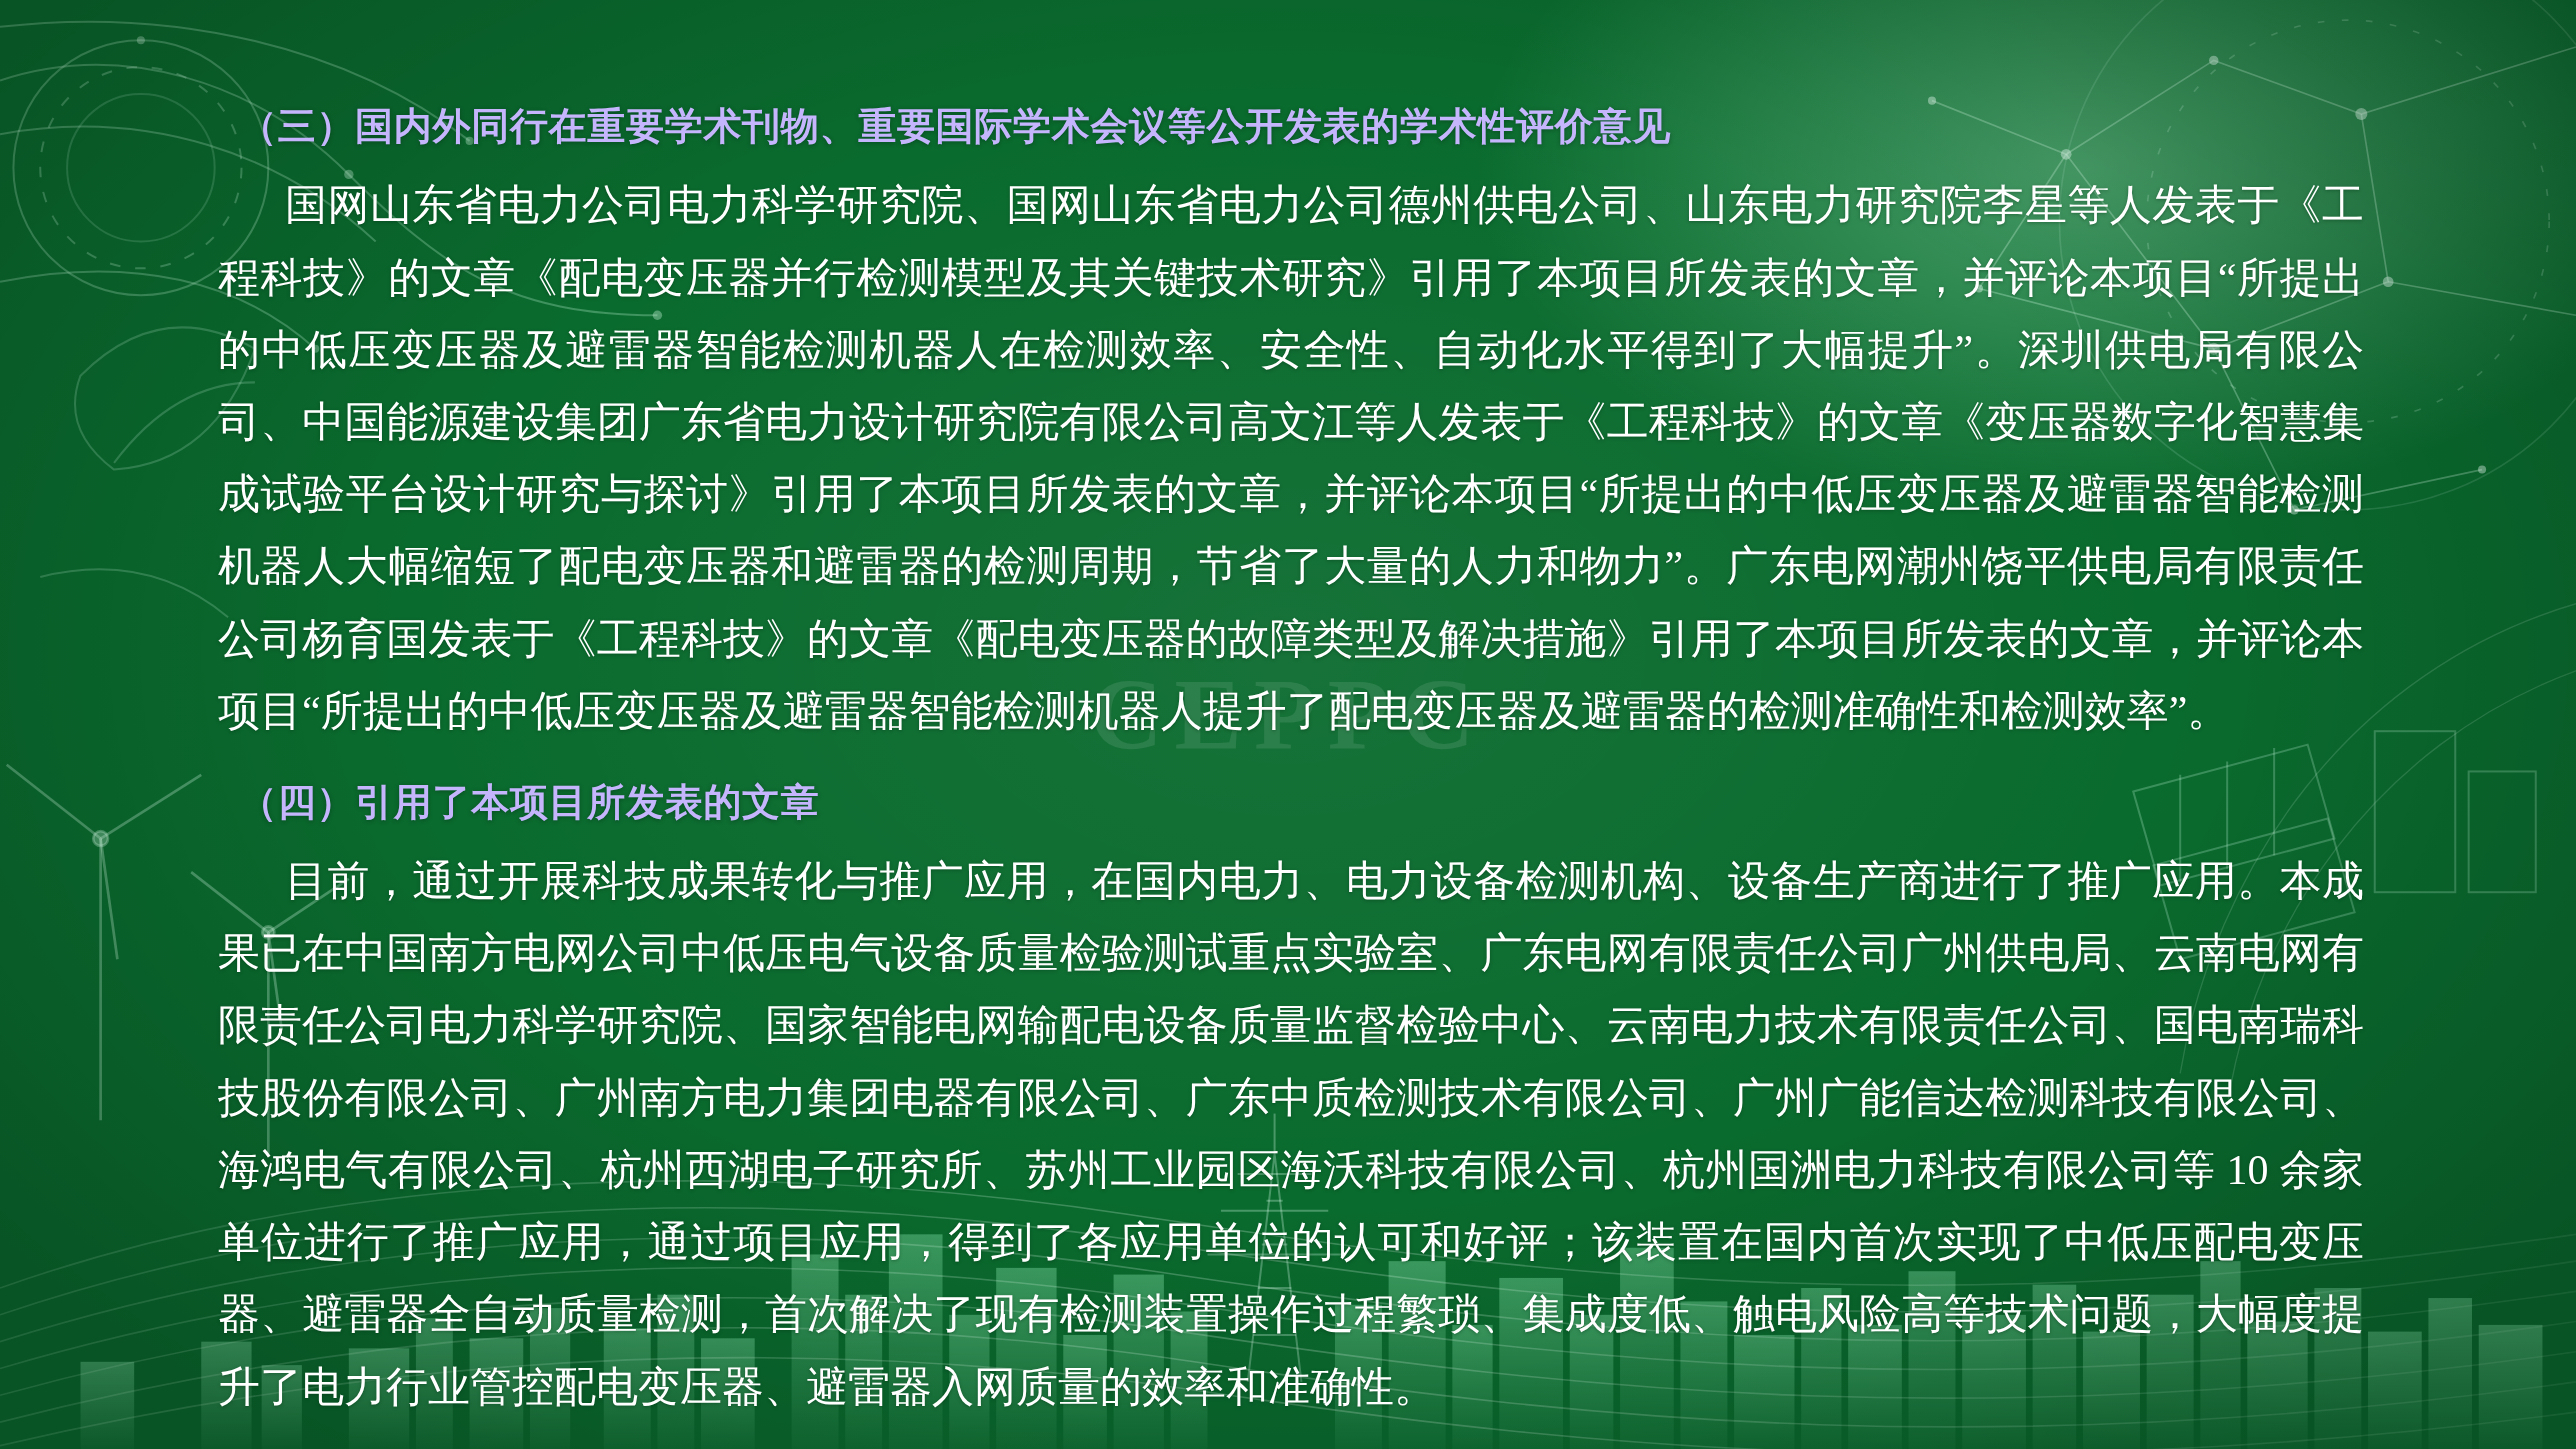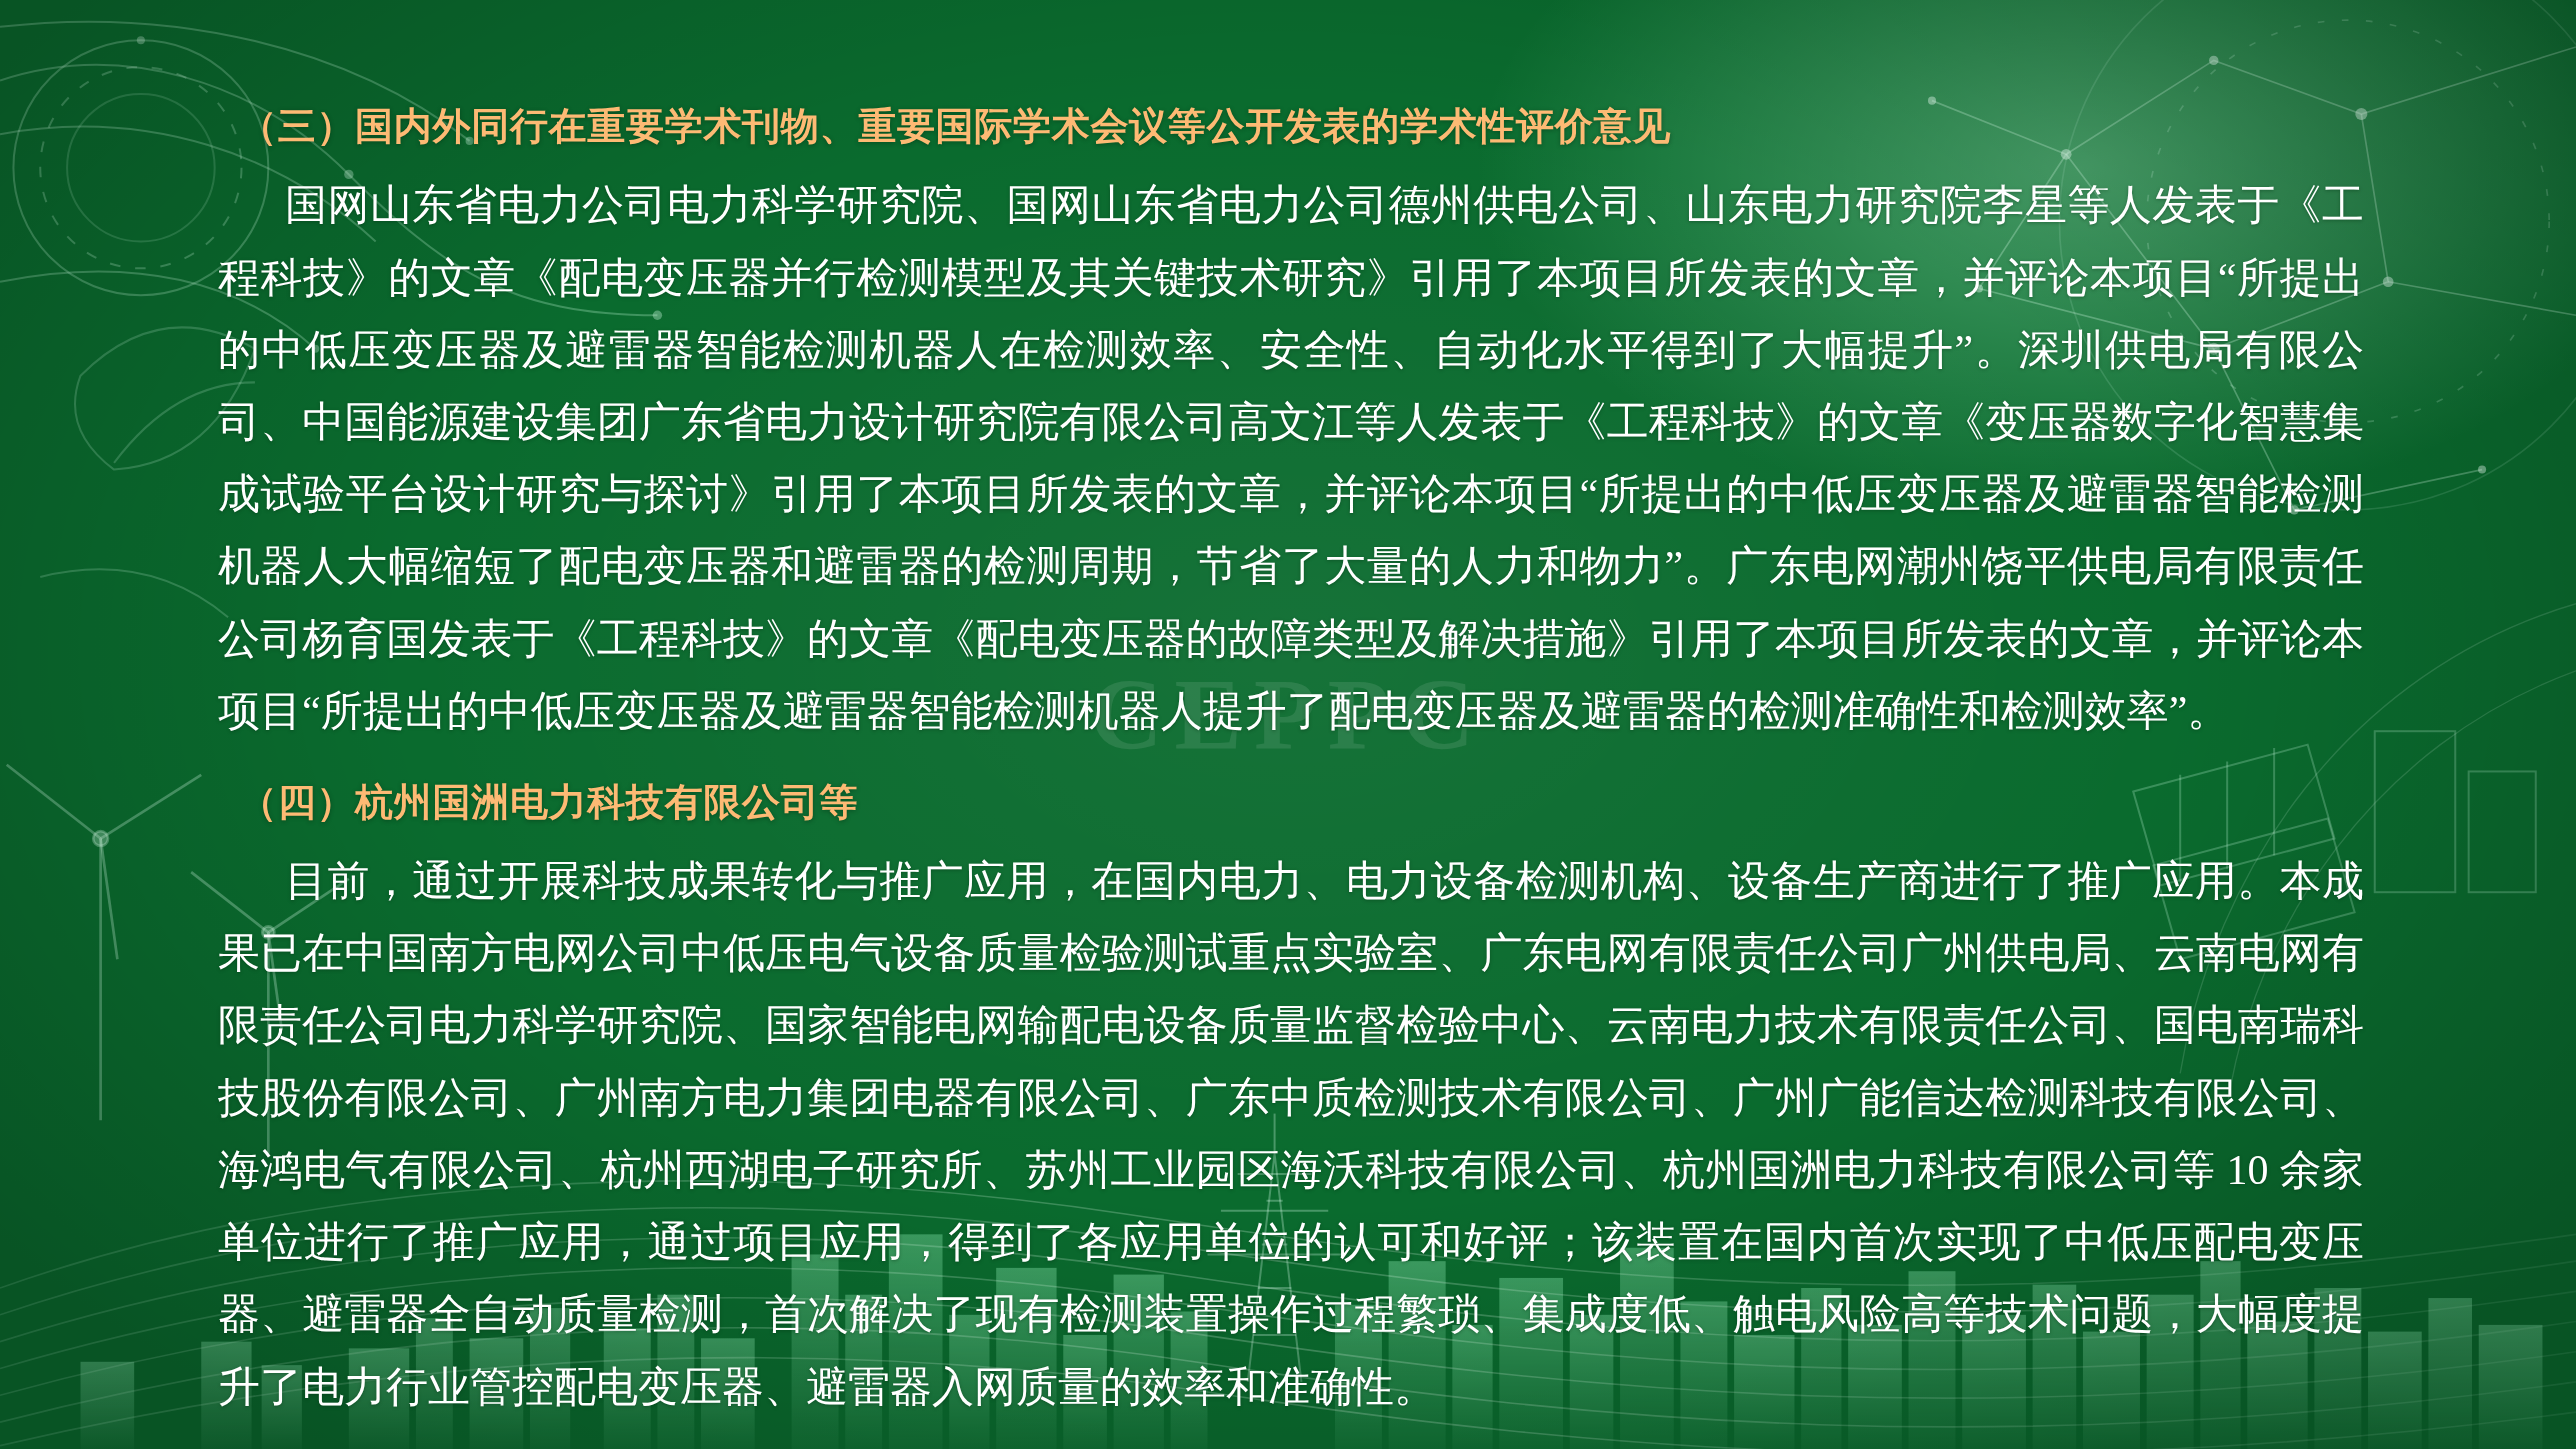--- a/index.html
+++ b/index.html
@@ -45,21 +45,21 @@
   
   .content {
     position: absolute;
     left: 201px;
     top: 101px;
     width: 2180px;
     z-index: 5;
   }
 
   .section-heading {
-    color: #fdba74;
+    color: #c4b5fd;
     font-size: 38px;
     font-weight: bold;
     letter-spacing: 0.7px;
     margin: 0 0 9.4px 0;
     text-indent: 38px;
     line-height: 1.35;
     text-shadow: 0 1.3px 4px rgba(0,40,15,0.45);
   }
   .section-heading.second {
     margin-top: 29.5px;
@@ -254,20 +254,20 @@
   </div>
 
   <div class="watermark">CEPPC</div>
 
   <div class="content">
 
     <h2 class="section-heading">（三）国内外同行在重要学术刊物、重要国际学术会议等公开发表的学术性评价意见</h2>
 
     <p class="para">国网山东省电力公司电力科学研究院、国网山东省电力公司德州供电公司、山东电力研究院李星等人发表于《工程科技》的文章《配电变压器并行检测模型及其关键技术研究》引用了本项目所发表的文章，并评论本项目“所提出的中低压变压器及避雷器智能检测机器人在检测效率、安全性、自动化水平得到了大幅提升”。深圳供电局有限公司、中国能源建设集团广东省电力设计研究院有限公司高文江等人发表于《工程科技》的文章《变压器数字化智慧集成试验平台设计研究与探讨》引用了本项目所发表的文章，并评论本项目“所提出的中低压变压器及避雷器智能检测机器人大幅缩短了配电变压器和避雷器的检测周期，节省了大量的人力和物力”。广东电网潮州饶平供电局有限责任公司杨育国发表于《工程科技》的文章《配电变压器的故障类型及解决措施》引用了本项目所发表的文章，并评论本项目“所提出的中低压变压器及避雷器智能检测机器人提升了配电变压器及避雷器的检测准确性和检测效率”。</p>
 
-    <h2 class="section-heading second">（四）杭州国洲电力科技有限公司等</h2>
+    <h2 class="section-heading second">（四）引用了本项目所发表的文章</h2>
 
     <p class="para">目前，通过开展科技成果转化与推广应用，在国内电力、电力设备检测机构、设备生产商进行了推广应用。本成果已在中国南方电网公司中低压电气设备质量检验测试重点实验室、广东电网有限责任公司广州供电局、云南电网有限责任公司电力科学研究院、国家智能电网输配电设备质量监督检验中心、云南电力技术有限责任公司、国电南瑞科技股份有限公司、广州南方电力集团电器有限公司、广东中质检测技术有限公司、广州广能信达检测科技有限公司、海鸿电气有限公司、杭州西湖电子研究所、苏州工业园区海沃科技有限公司、杭州国洲电力科技有限公司等 10 余家单位进行了推广应用，通过项目应用，得到了各应用单位的认可和好评；该装置在国内首次实现了中低压配电变压器、避雷器全自动质量检测，首次解决了现有检测装置操作过程繁琐、集成度低、触电风险高等技术问题，大幅度提升了电力行业管控配电变压器、避雷器入网质量的效率和准确性。</p>
 
   </div>
 
 </div>
 
 
 </body></html>

